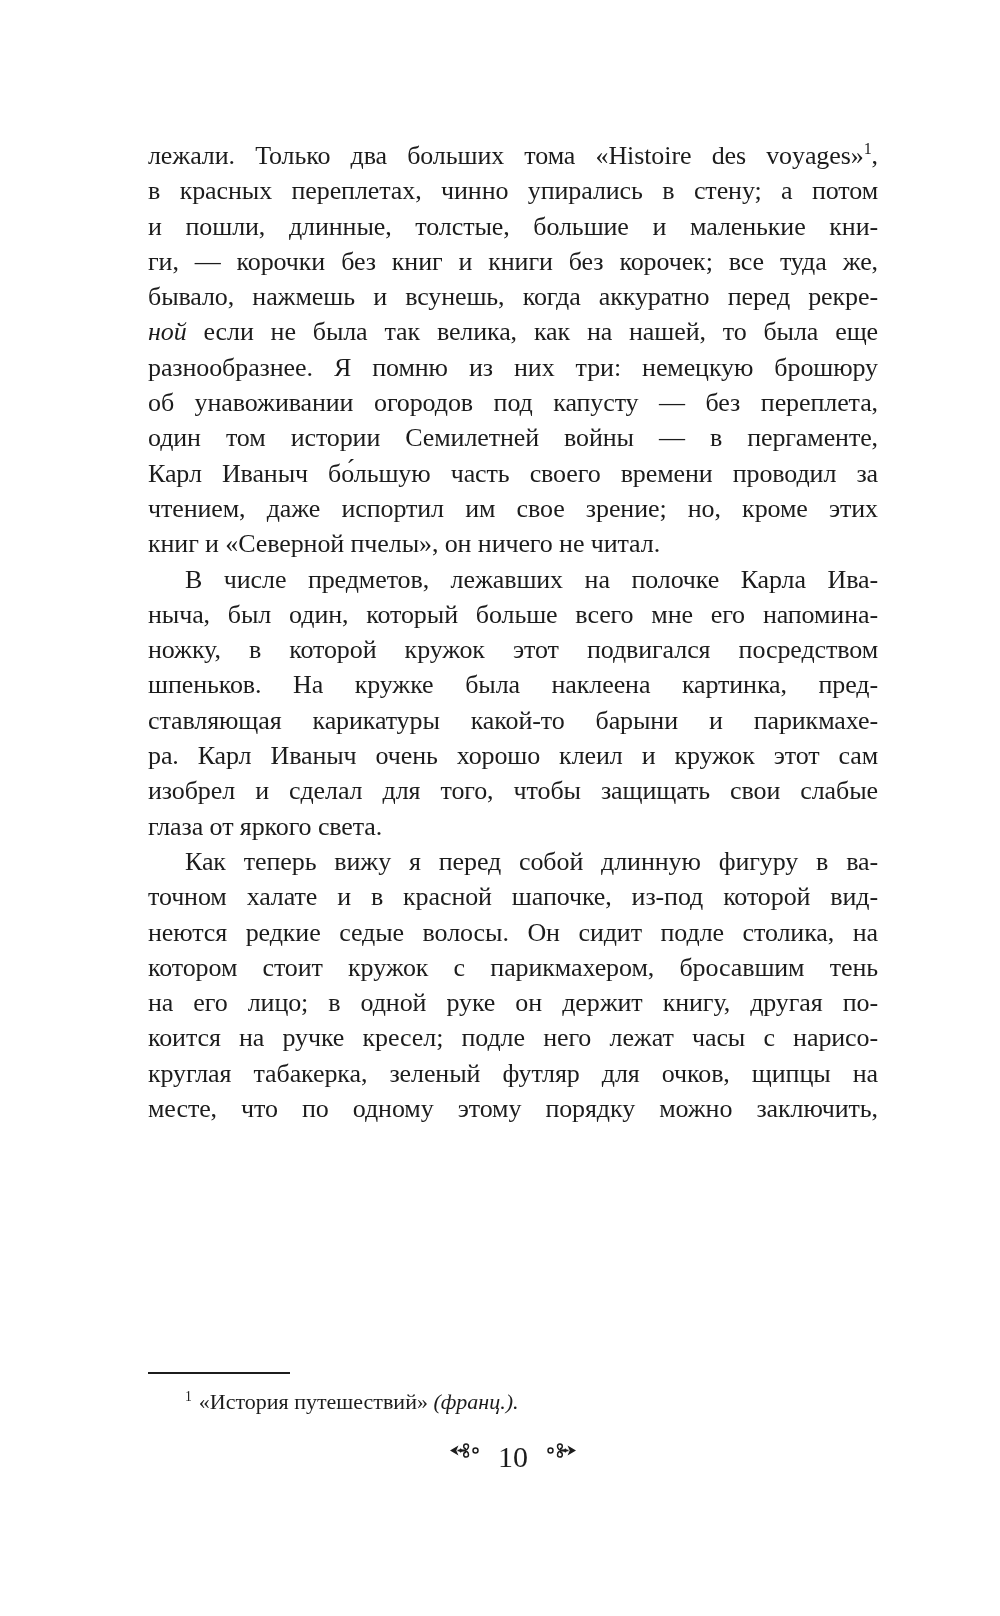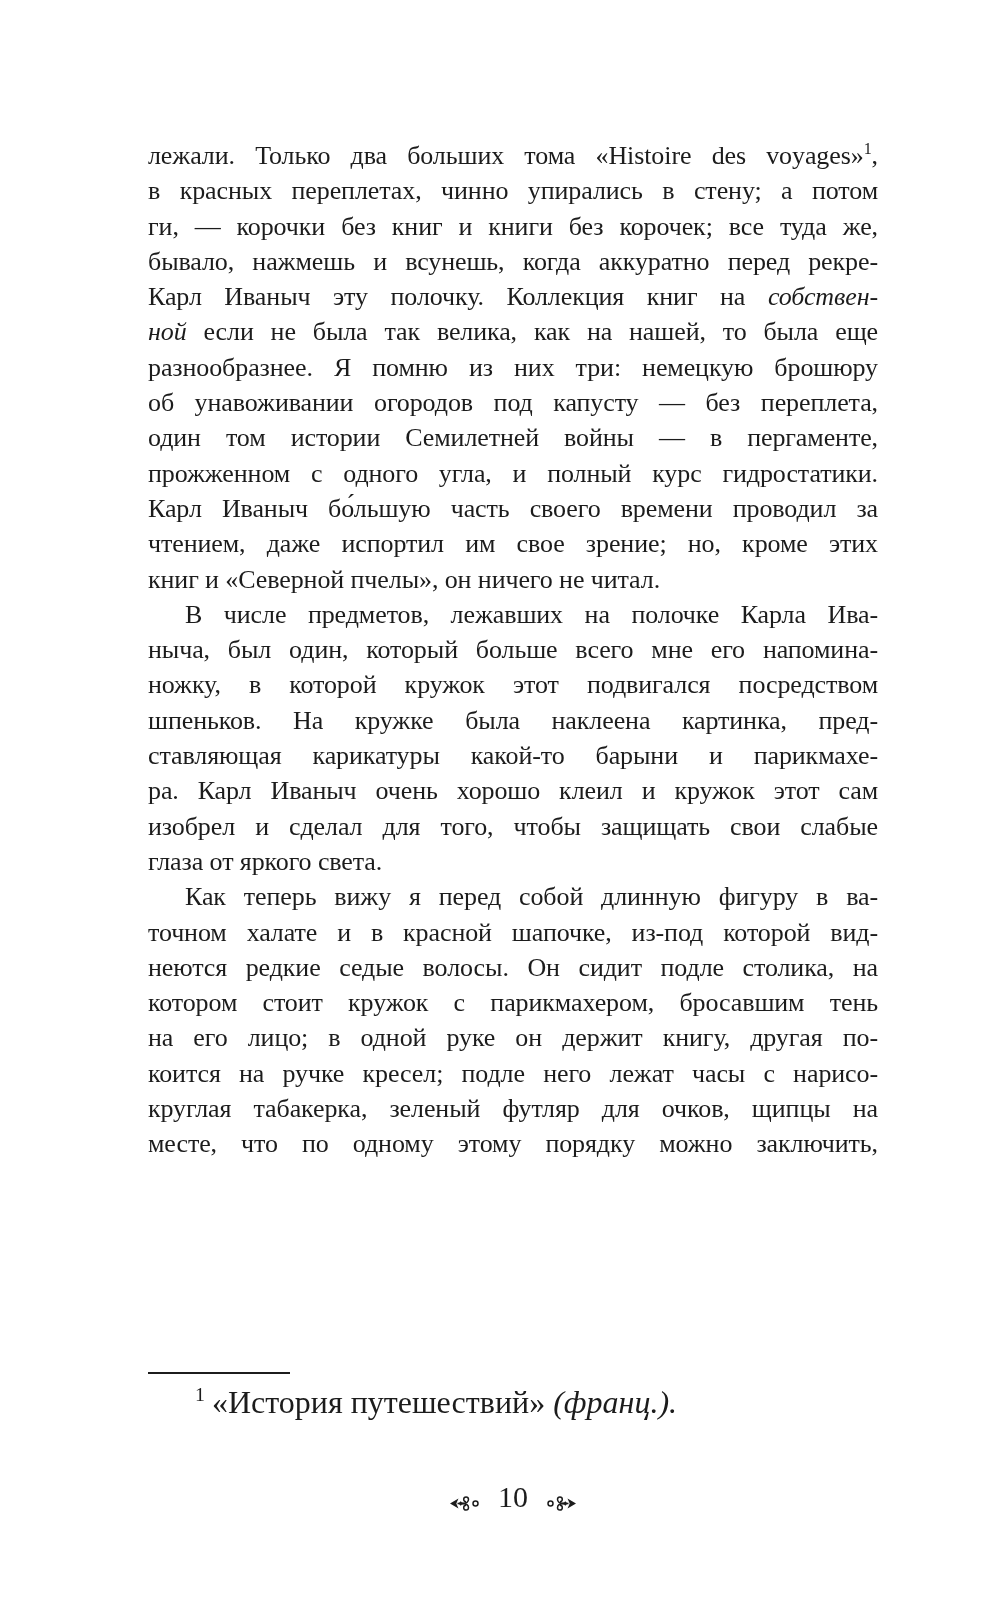--- a/index.html
+++ b/index.html
@@ -39,64 +39,62 @@
   }
   .footnote-rule {
     position: absolute;
     left: 148px;
     top: 1372px;
     width: 142px;
     border-top: 2px solid #1c1c1c;
   }
   .footnote {
     position: absolute;
-    left: 158px;
+    left: 148px;
     top: 1386px;
     width: 730px;
-    font-size: 32px;
+    font-size: 22px;
     line-height: 32px;
     text-indent: 37px;
   }
   .footnote .sup { margin-right: 7px; }
   .footer {
     position: absolute;
     left: 148px;
     top: 1440px;
     width: 730px;
     display: flex;
-    align-items: flex-end;
+    align-items: flex-start;
     justify-content: center;
     gap: 15px;
-    margin-top: 40px;
   }
   .page-num {
     font-size: 30px;
     line-height: 34px;
     color: #1c1c1c;
   }
   .ornament { display: inline-flex; align-items: center; }
   .ornament svg { display: block; }
   .ornament.flip svg { transform: scaleX(-1); }
 </style>
 </head>
 <body>
 
 <div class="page">
 
   <div class="text-block">
       <div class="line"><span>лежали. Только два больших тома «Histoire des voyages»</span><span class="sup">1</span><span>,</span></div>
       <div class="line"><span>в красных переплетах, чинно упирались в стену; а потом</span></div>
+      <div class="line"><span>и пошли, длинные, толстые, большие и маленькие кни-</span></div>
       <div class="line"><span>ги, — корочки без книг и книги без корочек; все туда же,</span></div>
       <div class="line"><span>бывало, нажмешь и всунешь, когда аккуратно перед рекре-</span></div>
-      <div class="line"><span>Карл Иваныч эту полочку. Коллекция книг на </span><span class="it">собствен-</span></div>
       <div class="line"><span class="it">ной</span><span> если не была так велика, как на нашей, то была еще</span></div>
       <div class="line"><span>разнообразнее. Я помню из них три: немецкую брошюру</span></div>
       <div class="line"><span>об унавоживании огородов под капусту — без переплета,</span></div>
       <div class="line"><span>один том истории Семилетней войны — в пергаменте,</span></div>
-      <div class="line"><span>прожженном с одного угла, и полный курс гидростатики.</span></div>
       <div class="line"><span>Карл Иваныч бо́льшую часть своего времени проводил за</span></div>
       <div class="line"><span>чтением, даже испортил им свое зрение; но, кроме этих</span></div>
       <div class="line last"><span>книг и «Северной пчелы», он ничего не читал.</span></div>
       <div class="line indent"><span>В числе предметов, лежавших на полочке Карла Ива-</span></div>
       <div class="line"><span>ныча, был один, который больше всего мне его напомина-</span></div>
       <div class="line"><span>ножку, в которой кружок этот подвигался посредством</span></div>
       <div class="line"><span>шпеньков. На кружке была наклеена картинка, пред-</span></div>
       <div class="line"><span>ставляющая карикатуры какой-то барыни и парикмахе-</span></div>
       <div class="line"><span>ра. Карл Иваныч очень хорошо клеил и кружок этот сам</span></div>
       <div class="line"><span>изобрел и сделал для того, чтобы защищать свои слабые</span></div>

